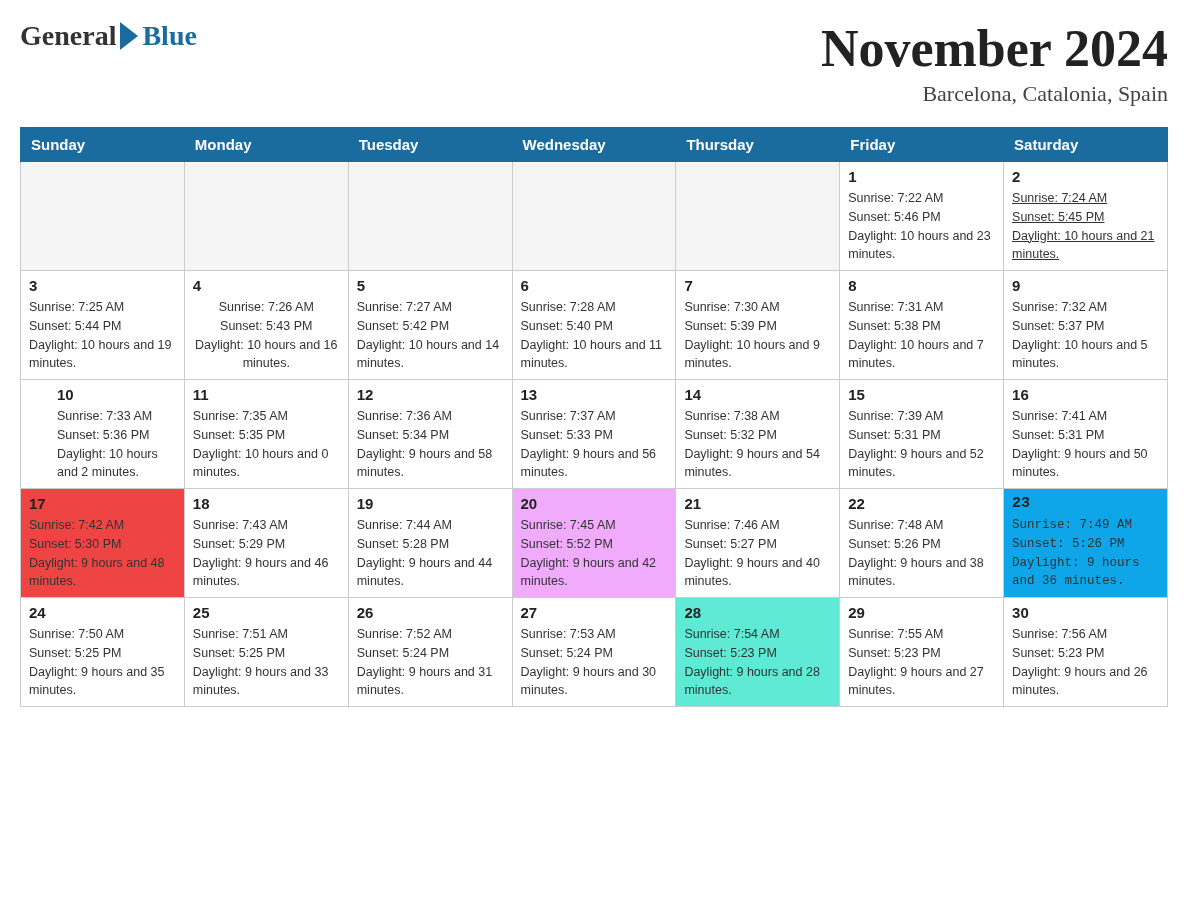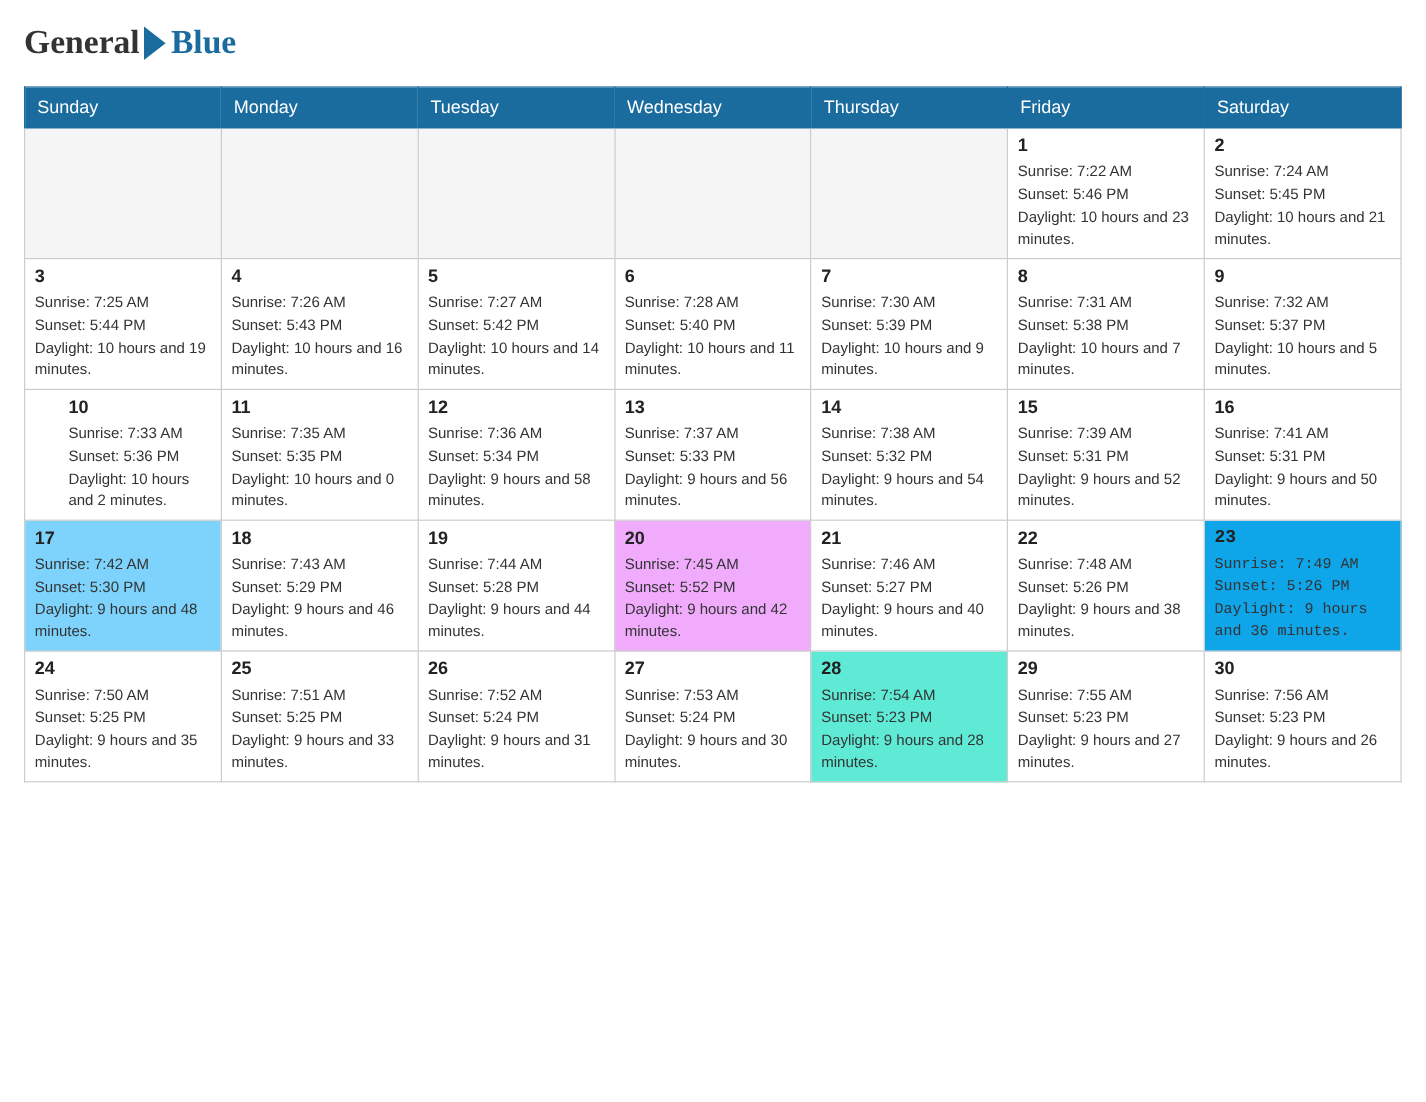--- a/index.html
+++ b/index.html
@@ -63,21 +63,21 @@
       margin-top: 4px;
     }
     .calendar {
       width: 100%;
       border-collapse: collapse;
     }
     .calendar th {
       background-color: #1a6b9e;
       color: #fff;
       font-size: 15px;
-      font-weight: normal;
+      font-weight: bold;
       padding: 8px 10px;
       text-align: left;
       border: 1px solid #1a6b9e;
     }
     .calendar td {
       border: 1px solid #ccc;
       vertical-align: top;
       padding: 6px 8px;
       width: calc(100% / 7);
       min-height: 100px;
@@ -116,20 +116,24 @@
 </head>
 <body>
 
 <div class="header-area">
   <div class="logo">
     <div class="logo-top">
       <span class="logo-general">General</span>
       <div class="logo-arrow"></div>
     </div>
     <span class="logo-blue">Blue</span>
+  </div>
+  <div class="title-area">
+    <div class="month-title">November 2024</div>
+    <div class="location-title">Barcelona, Catalonia, Spain</div>
   </div>
 </div>
 
 <table class="calendar">
   <thead>
     <tr>
     <th>Sunday</th>
         <th>Monday</th>
         <th>Tuesday</th>
         <th>Wednesday</th>
@@ -146,35 +150,35 @@
         <td class="empty-cell" style="background-color: rgb(245, 245, 245);"></td>
         <td class="empty-cell" style="background-color: rgb(245, 245, 245);"></td>
         <td style="background-color: rgb(255, 255, 255);">
           <div class="day-number">1</div>
           <div class="day-info" style="white-space: pre-line;">Sunrise: 7:22 AM
 Sunset: 5:46 PM
 Daylight: 10 hours and 23 minutes.</div>
         </td>
         <td style="background-color: rgb(255, 255, 255);">
           <div class="day-number">2</div>
-          <div class="day-info" style="white-space: pre-line;">Sunrise: 7:24 AM
+          <div class="day-info" style="white-space: pre-line; text-decoration: underline;">Sunrise: 7:24 AM
 Sunset: 5:45 PM
 Daylight: 10 hours and 21 minutes.</div>
         </td>
       </tr>
       <tr class="week-row">
         <td style="background-color: rgb(255, 255, 255);">
           <div class="day-number">3</div>
           <div class="day-info" style="white-space: pre-line;">Sunrise: 7:25 AM
 Sunset: 5:44 PM
 Daylight: 10 hours and 19 minutes.</div>
         </td>
         <td style="background-color: rgb(255, 255, 255);">
           <div class="day-number">4</div>
-          <div class="day-info" style="white-space: pre-line;">Sunrise: 7:26 AM
+          <div class="day-info" style="white-space: pre-line; text-align: center;">Sunrise: 7:26 AM
 Sunset: 5:43 PM
 Daylight: 10 hours and 16 minutes.</div>
         </td>
         <td style="background-color: rgb(255, 255, 255);">
           <div class="day-number">5</div>
           <div class="day-info" style="white-space: pre-line;">Sunrise: 7:27 AM
 Sunset: 5:42 PM
 Daylight: 10 hours and 14 minutes.</div>
         </td>
         <td style="background-color: rgb(255, 255, 255);">
@@ -240,21 +244,21 @@
 Daylight: 9 hours and 52 minutes.</div>
         </td>
         <td style="background-color: rgb(255, 255, 255);">
           <div class="day-number">16</div>
           <div class="day-info" style="white-space: pre-line;">Sunrise: 7:41 AM
 Sunset: 5:31 PM
 Daylight: 9 hours and 50 minutes.</div>
         </td>
       </tr>
       <tr class="week-row">
-        <td style="background-color: #7dd3fc;">
+        <td style="background-color: #ef4444;">
           <div class="day-number">17</div>
           <div class="day-info" style="white-space: pre-line;">Sunrise: 7:42 AM
 Sunset: 5:30 PM
 Daylight: 9 hours and 48 minutes.</div>
         </td>
         <td style="background-color: rgb(255, 255, 255);">
           <div class="day-number">18</div>
           <div class="day-info" style="white-space: pre-line;">Sunrise: 7:43 AM
 Sunset: 5:29 PM
 Daylight: 9 hours and 46 minutes.</div>

